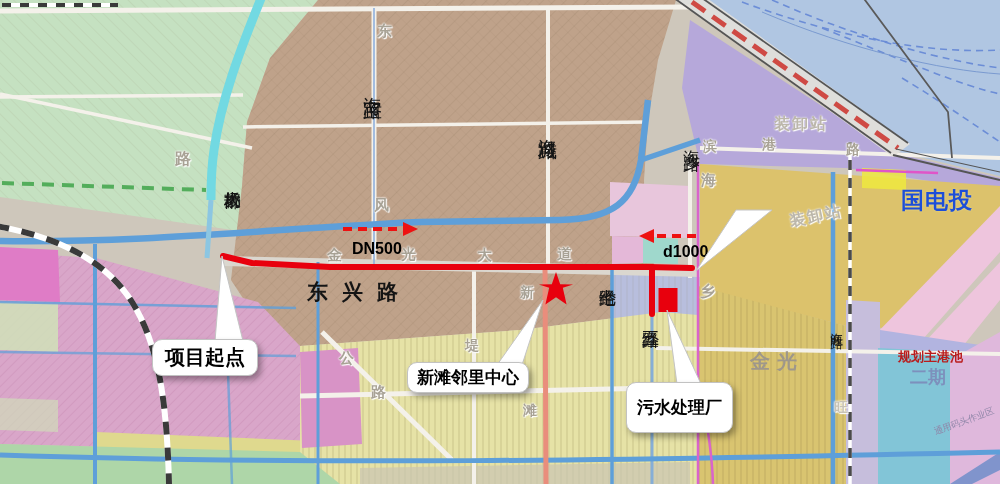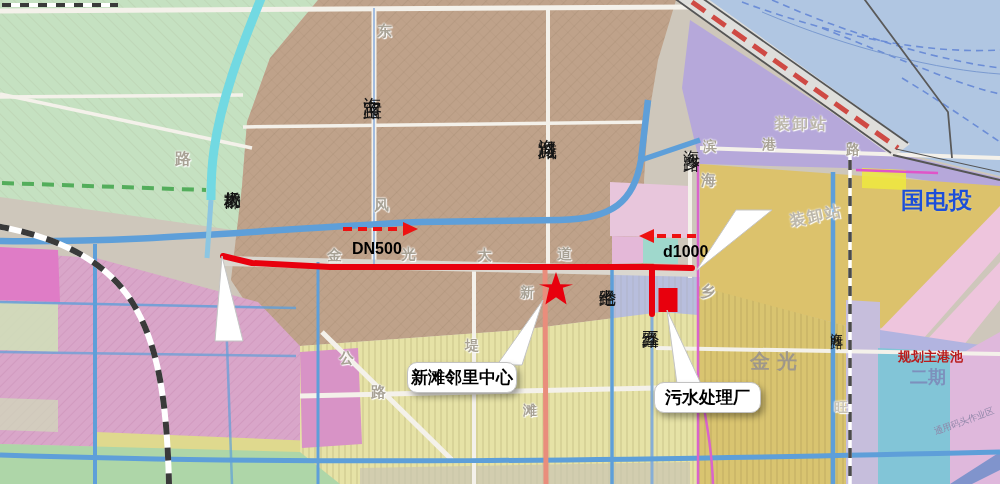--- a/index.html
+++ b/index.html
@@ -169,20 +169,21 @@
   <div class="bg-label" style="left:700px;top:283px;">乡</div>
   <div class="bg-label" style="left:834px;top:400px;font-size:14px;color:#c8c2b4;">旺</div>
 
   <div class="road-label v" style="left:361px;top:82px;font-size:19px;letter-spacing:2px;">海宝路</div>
   <div class="road-label v" style="left:536px;top:124px;font-size:19px;letter-spacing:1px;">海城路</div>
   <div class="road-label v" style="left:681px;top:136px;font-size:17px;letter-spacing:3px;">海乡路</div>
   <div class="road-label v" style="left:222px;top:178px;font-size:17px;">场部大桥</div>
   <div class="road-label v" style="left:597px;top:276px;font-size:17px;">经七路</div>
   <div class="road-label v" style="left:640px;top:318px;font-size:17px;">经五路</div>
   <div class="road-label v" style="left:829px;top:323px;font-size:13px;letter-spacing:2px;">海旺路</div>
+  <div class="road-label" style="left:307px;top:280px;font-size:21px;font-weight:bold;letter-spacing:14px;">东兴路</div>
 
   <div class="pipe-label" style="left:352px;top:241px;">DN500</div>
   <div class="pipe-label" style="left:651px;top:244px;margin-left:12px;">d1000</div>
 
   <div class="area-label" style="left:750px;top:351px;font-size:20px;color:#9e978b;letter-spacing:7px;">金光</div>
   <div class="area-label" style="left:901px;top:189px;font-size:23px;color:#1d4ed8;letter-spacing:1px;text-shadow:0 0 2px #e8dc90;">国电投</div>
   <div class="area-label" style="left:774px;top:116px;font-size:16px;color:#bcb7ab;letter-spacing:2px;text-shadow:0 0 2px #fff,1px 1px 1px #fff;">装卸站</div>
   <div class="area-label" style="left:789px;top:208px;font-size:16px;color:#bcb7ab;letter-spacing:2px;transform:rotate(-12deg);text-shadow:0 0 2px #fff,1px 1px 1px #fff;">装卸站</div>
   <div class="area-label" style="left:898px;top:350px;font-size:13px;color:#b91c1c;">规划主港池</div>
   <div class="area-label" style="left:910px;top:368px;font-size:18px;color:#7d90bc;">二期</div>
@@ -208,16 +209,17 @@
     <rect x="658.5" y="288" width="19" height="24" fill="#e8000d"></rect>
 
     <g fill="#ffffff" stroke="#c4c4c4" stroke-width="1">
       <polygon points="222,256 215,341 243,341"></polygon>
       <polygon points="736,210 772,210 696,271"></polygon>
       <polygon points="543,300 497,365 522,365"></polygon>
       <polygon points="667,310 677,384 701,384"></polygon>
     </g>
   </svg>
 
-  <div class="callout" style="left:407px;top:362px;font-size:17px;padding:4px 3px;">新滩邻里中心</div>
-  <div class="callout" style="left:654px;top:382px;font-size:17px;padding:4px 10px;">污水处理厂</div>
+  <div class="callout" style="left:152px;top:339px;font-size:20px;padding:5px 12px;">项目起点</div>
+  <div class="callout" style="left:407px;top:362px;font-size:17px;padding:4px 9px;">新滩邻里中心</div>
+  <div class="callout" style="left:626px;top:382px;font-size:17px;padding:14px 10px;">污水处理厂</div>
 
 </div>
 
 </body></html>

